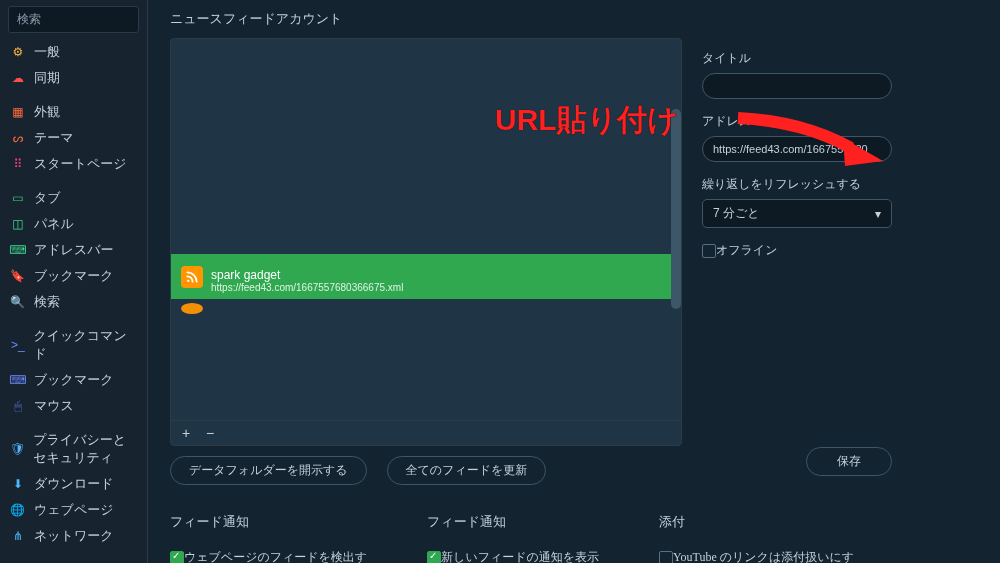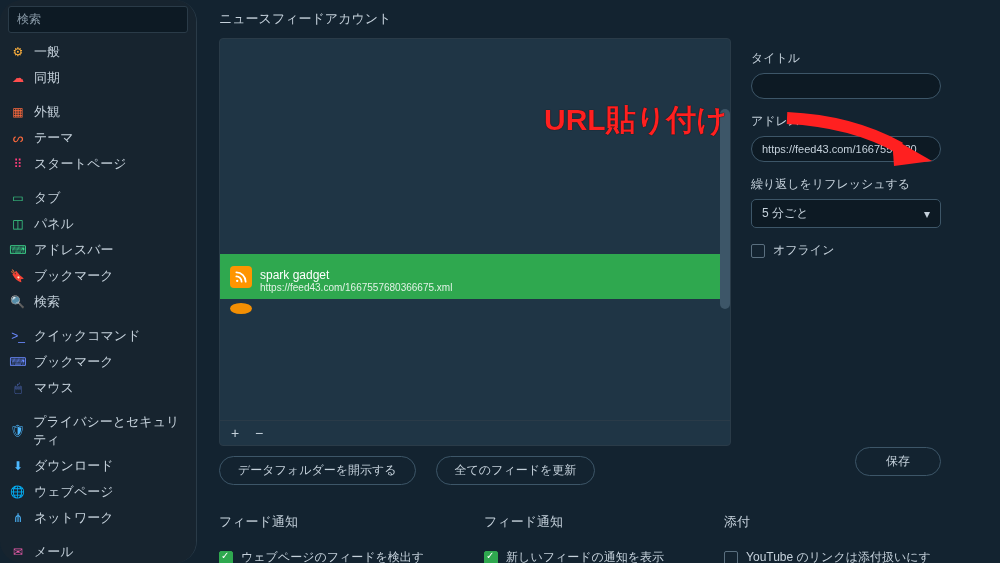--- a/index.html
+++ b/index.html
@@ -7,26 +7,25 @@
       font-family: "Meiryo", "Hiragino Sans", sans-serif;
       background: #132330;
       color: #c5d1db;
       width: 1000px;
       height: 563px;
       overflow: hidden;
       font-size: 13px;
     }
     .layout { display: flex; height: 100%; }
     .sidebar {
-      width: 197px;
+      width: 148px;
       background: #17242f;
       border-right: 1px solid #2a3b48;
       overflow-y: auto;
       padding-top: 2px;
-      border-radius: 22px;
     }
     .search-box {
       margin: 4px 8px 6px;
       padding: 4px 8px;
       background: #0d1a24;
       border: 1px solid #2a3b48;
       border-radius: 3px;
       color: #8a9ba8;
       font-size: 12px;
     }
@@ -154,22 +153,23 @@
       border-radius: 5px;
       color: #c5d1db;
       font-size: 12px;
       margin-bottom: 14px;
       display: flex;
       justify-content: space-between;
       align-items: center;
       cursor: pointer;
     }
     .chk-row {
-      display: flex; align-items: center; gap: 8px;
-      font-size: 12px;
+      display: flex; align-items: center; 
+      font-size: 12px;
+      font-family: Liberation Serif, serif;
     }
     .chk {
       width: 14px; height: 14px;
       border: 1px solid #5a6f7f;
       border-radius: 2px;
       display: inline-block;
     }
     .chk.on {
       background: #2fa84f;
       border-color: #2fa84f;
@@ -334,21 +334,21 @@
 
       <div class="right-panel">
         <div class="field-lbl">タイトル</div>
         <input class="field-input" value="" style="">
 
         <div class="field-lbl">アドレス</div>
         <input class="field-input" value="https://feed43.com/1667557680" style="">
 
         <div class="field-lbl">繰り返しをリフレッシュする</div>
         <div class="field-select">
-          <span>5 分ごと</span>
+          <span>7 分ごと</span>
           <span>▾</span>
         </div>
 
         <div class="chk-row">
           <span class="chk"></span>
           <span>オフライン</span>
         </div>
 
         <div class="save-row">
           <button class="pill-btn save">保存</button>

